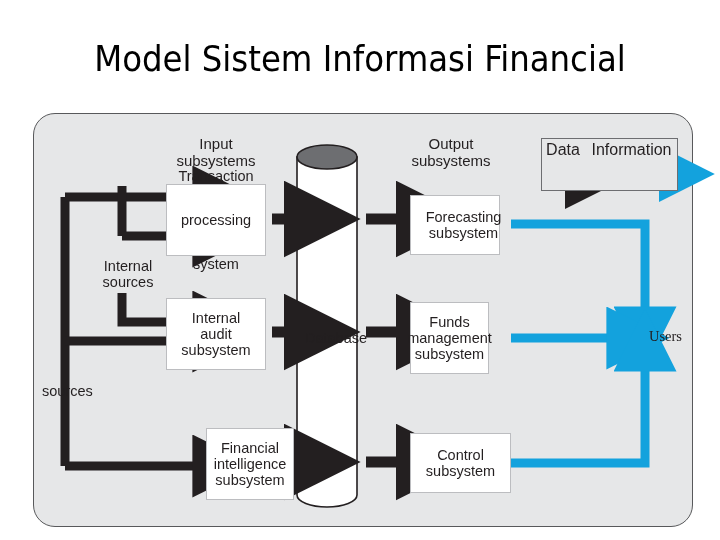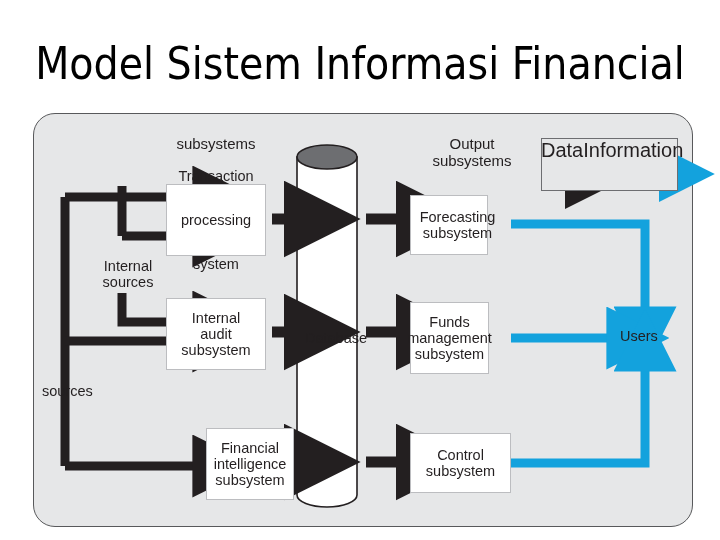--- a/index.html
+++ b/index.html
@@ -13,21 +13,21 @@
     font-family: "Liberation Sans", sans-serif;
     overflow: hidden;
     position: relative;
   }
   #page-title {
     position: absolute;
     left: 0;
     top: 38px;
     width: 720px;
     text-align: center;
-    font-size: 44px;
+    font-size: 36px;
     font-weight: 400;
     color: #000000;
     letter-spacing: 0px;
     font-family: "DejaVu Sans", sans-serif;
     font-stretch: condensed;
     white-space: nowrap;
   }
   #diagram-frame {
     position: absolute;
     left: 33px;
@@ -92,21 +92,21 @@
     box-sizing: border-box;
   }
   #legend-labels {
     position: absolute;
     left: 541px;
     top: 140px;
     width: 137px;
     height: 20px;
     display: flex;
     align-items: center;
-    font-size: 20px;
+    font-size: 16px;
     color: #231f20;
     font-family: "Liberation Sans", sans-serif;
   }
   #legend-labels .lg-data { width: 44px; text-align: center; }
   #legend-labels .lg-info { flex: 1; text-align: center; }
   #db-label {
     position: absolute;
     left: 296px;
     top: 330px;
     width: 80px;
@@ -114,24 +114,24 @@
     font-size: 14.5px;
     color: #231f20;
     font-family: "Liberation Sans", sans-serif;
     white-space: nowrap;
   }
   #users-label {
     position: absolute;
     left: 620px;
     top: 328px;
     width: 62px;
-    text-align: left;
-    font-size: 14.5px;
-    color: #231f20;
-    font-family: Liberation Sans, sans-serif;
+    text-align: right;
+    font-size: 14.5px;
+    color: #231f20;
+    font-family: Liberation Serif, serif;
     white-space: nowrap;
   }
 </style>
 </head>
 <body>
 
 <div id="page-title">Model Sistem Informasi Financial</div>
 
 <div id="diagram-frame"></div>
 
@@ -192,24 +192,25 @@
 
   <g>
     <path d="M550,174 L569,174" stroke="#231f20" stroke-width="10" fill="none" marker-end="url(#blk-head)"></path>
   </g>
   <g>
     <path d="M589,174 L662,174" stroke="#13a2dd" stroke-width="8" fill="none" marker-end="url(#blu-head)"></path>
   </g>
 </svg>
 
 <div class="col-header" style="left:156px; top:136px; width:120px;">
+  <span>Input</span>
   <span>subsystems</span>
 </div>
 
-<div class="col-header" style="left:412px; top:136px; width:120px;">
+<div class="col-header" style="left:391px; top:136px; width:120px;">
   <span>Output</span>
   <span>subsystems</span>
 </div>
 
 <div class="plain-label" style="left:78px; top:258px; width:100px;">
   <span>Internal</span>
   <span>sources</span>
 </div>
 
 <div class="plain-label" style="left:42px; top:383px; width:130px; text-align:left;">
@@ -229,21 +230,21 @@
 </div>
 
 <div class="node-box" style="left:166px; top:428px; width:88px; height:72px;margin-left:40px;">
   <span>Financial</span>
   <span>intelligence</span>
   <span>subsystem</span>
 </div>
 
 <div id="db-label">Database</div>
 
-<div class="node-box" style="left:410px; top:195px; width:78px; height:60px;padding-left:17px;">
+<div class="node-box" style="left:410px; top:195px; width:90px; height:60px;padding-left:17px;">
   <span>Forecasting</span>
   <span>subsystem</span>
 </div>
 
 <div class="node-box" style="left:410px; top:302px; width:79px; height:72px;">
   <span>Funds</span>
   <span>management</span>
   <span>subsystem</span>
 </div>
 

